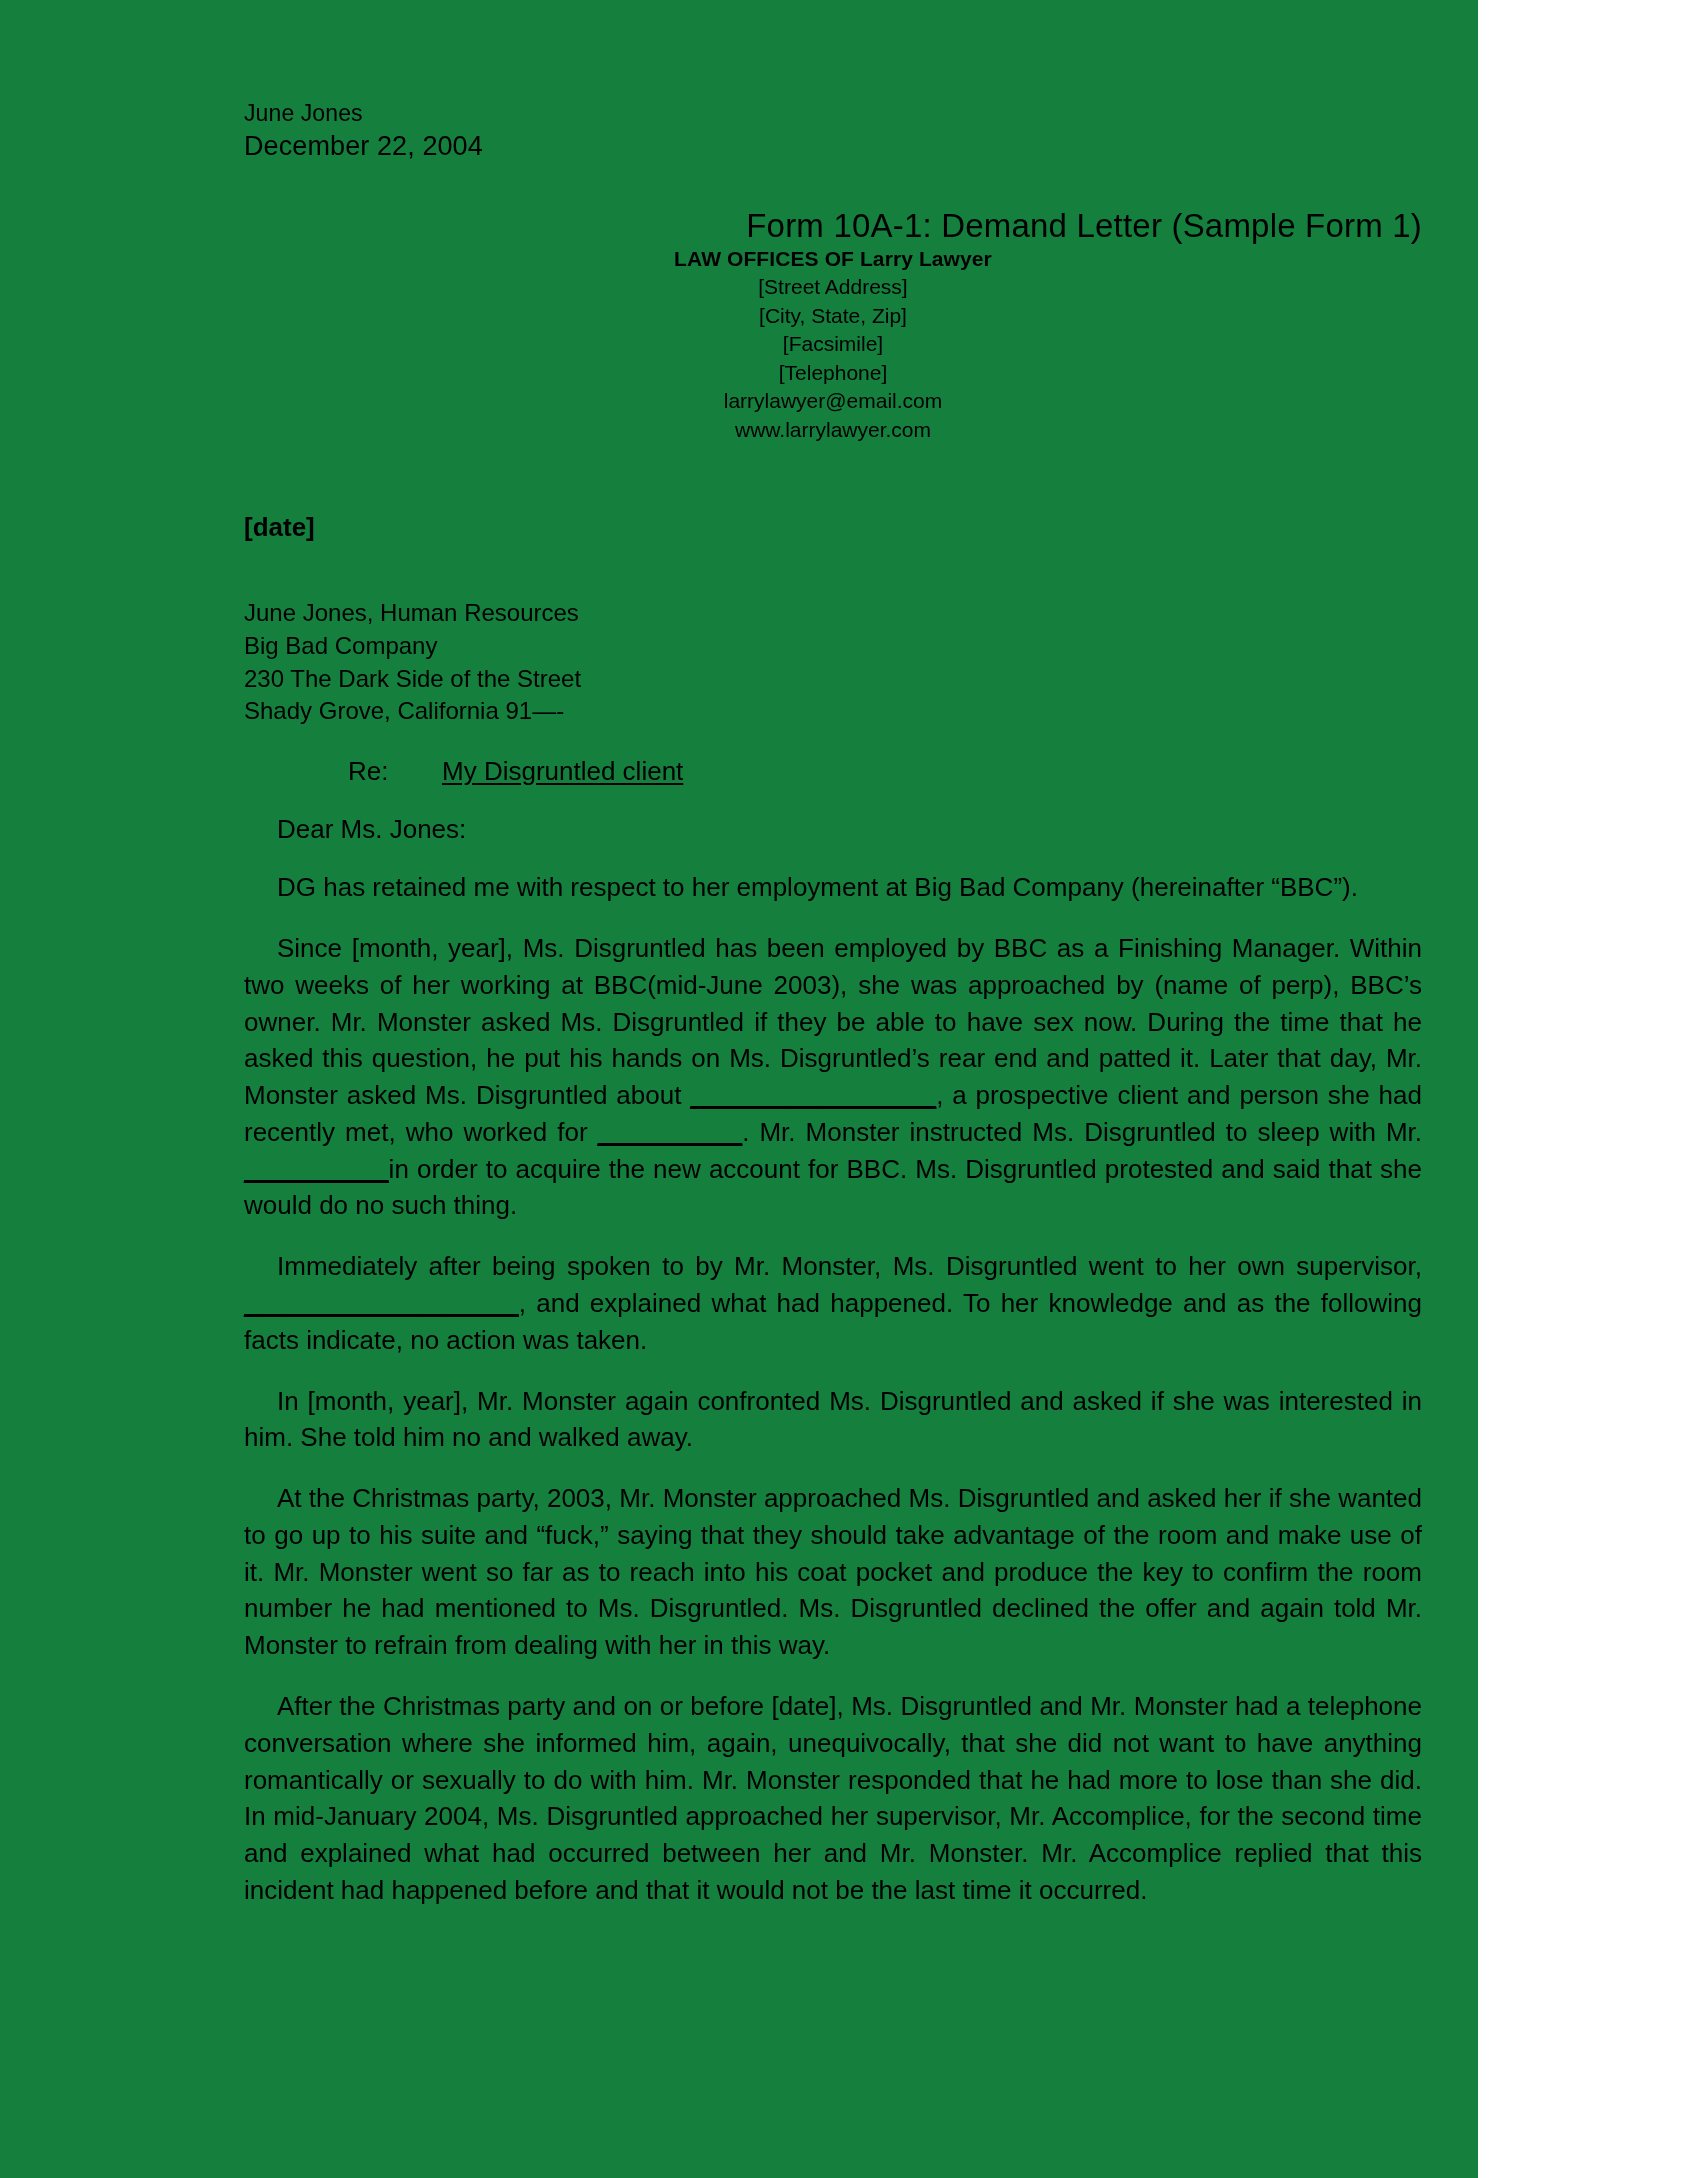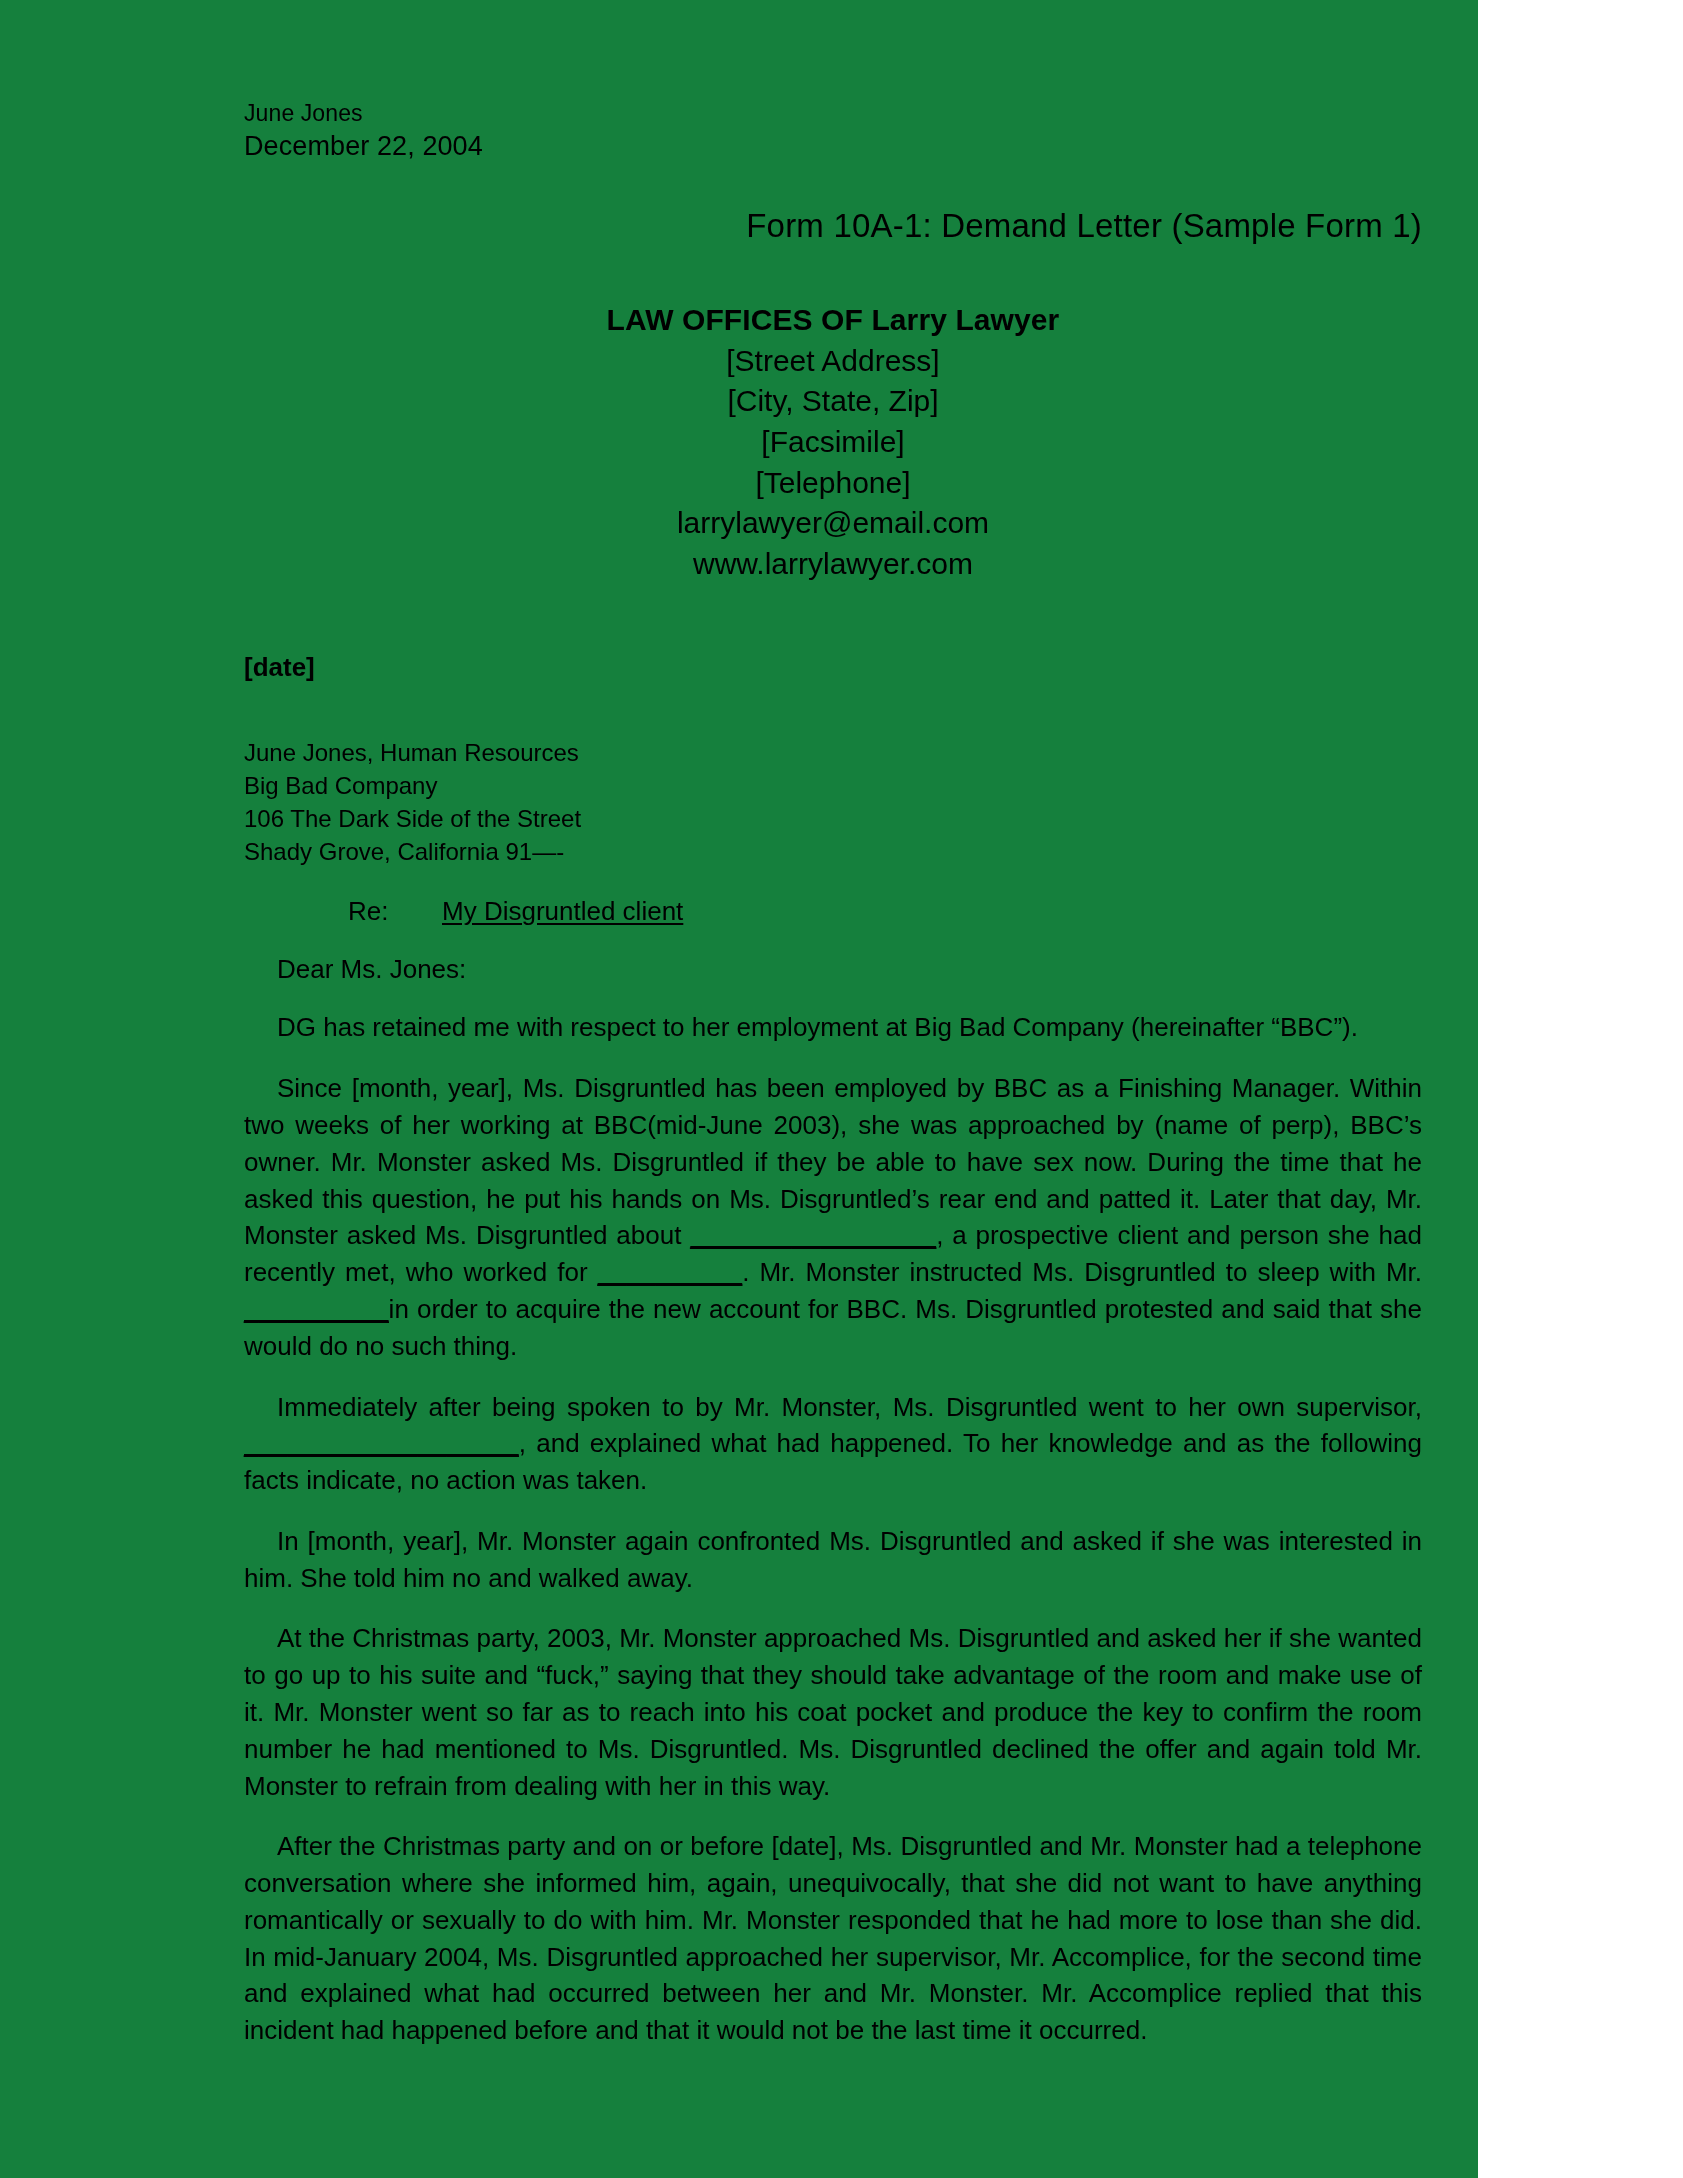--- a/index.html
+++ b/index.html
@@ -49,23 +49,22 @@
   .form-title {
     margin-top: 43px;
     font-size: 33px;
     letter-spacing: 0.2px;
     white-space: pre;
     text-align: right;
   }
 
   
   .letterhead {
-    margin-top: 55px;
     text-align: center;
-    font-size: 30px;
+    font-size: 21px;
     line-height: 1.355;
   }
   .letterhead .firm {
     font-weight: bold;
     letter-spacing: 0.1px;
   }
 
   
   .date-line {
     margin-top: 68px;
@@ -137,21 +136,21 @@
       <div>[Telephone]</div>
       <div>larrylawyer@email.com</div>
       <div>www.larrylawyer.com</div>
     </div>
 
     <div class="date-line">[date]</div>
 
     <div class="recipient">
       <div>June Jones, Human Resources</div>
       <div>Big Bad Company</div>
-      <div>106 The Dark Side of the Street</div>
+      <div>230 The Dark Side of the Street</div>
       <div>Shady Grove, California 91—-</div>
     </div>
 
     <div class="re-line"><span class="re-label">Re:</span><span class="re-subject">My Disgruntled client</span></div>
 
     <div class="salutation">Dear Ms. Jones:</div>
 
     <p class="body">DG has retained me with respect to her employment at Big Bad Company (hereinafter “BBC”).</p>
 
     <p class="body"><span>Since [month, year], Ms. Disgruntled has been employed by BBC as a Finishing Manager. Within two weeks of her working at BBC(mid-June 2003), she was approached by (name of perp), BBC’s owner. Mr. Monster asked Ms. Disgruntled if they be able to have sex now. During the time that he asked this question, he put his hands on Ms. Disgruntled’s rear end and patted it. Later that day, Mr. Monster asked Ms. Disgruntled about </span><span class="blank">_________________</span><span>, a prospective client and person she had recently met, who worked for </span><span class="blank">__________</span><span>. Mr. Monster instructed Ms. Disgruntled to sleep with Mr. </span><span class="blank">__________</span><span>in order to acquire the new account for BBC. Ms. Disgruntled protested and said that she would do no such thing.</span></p>

